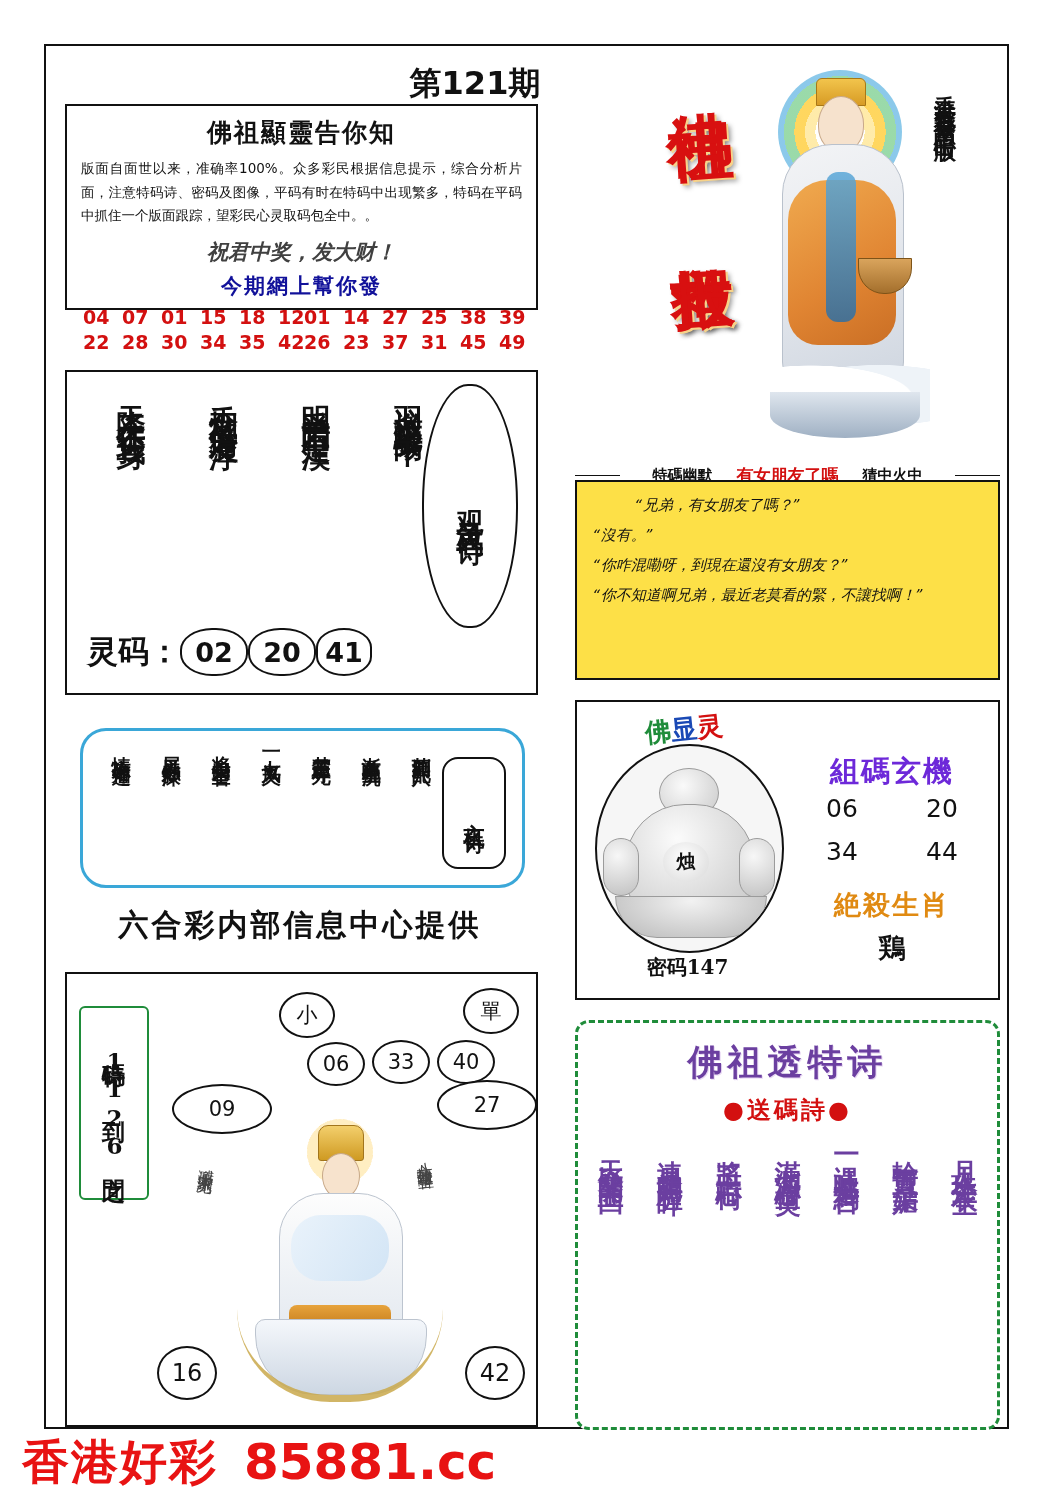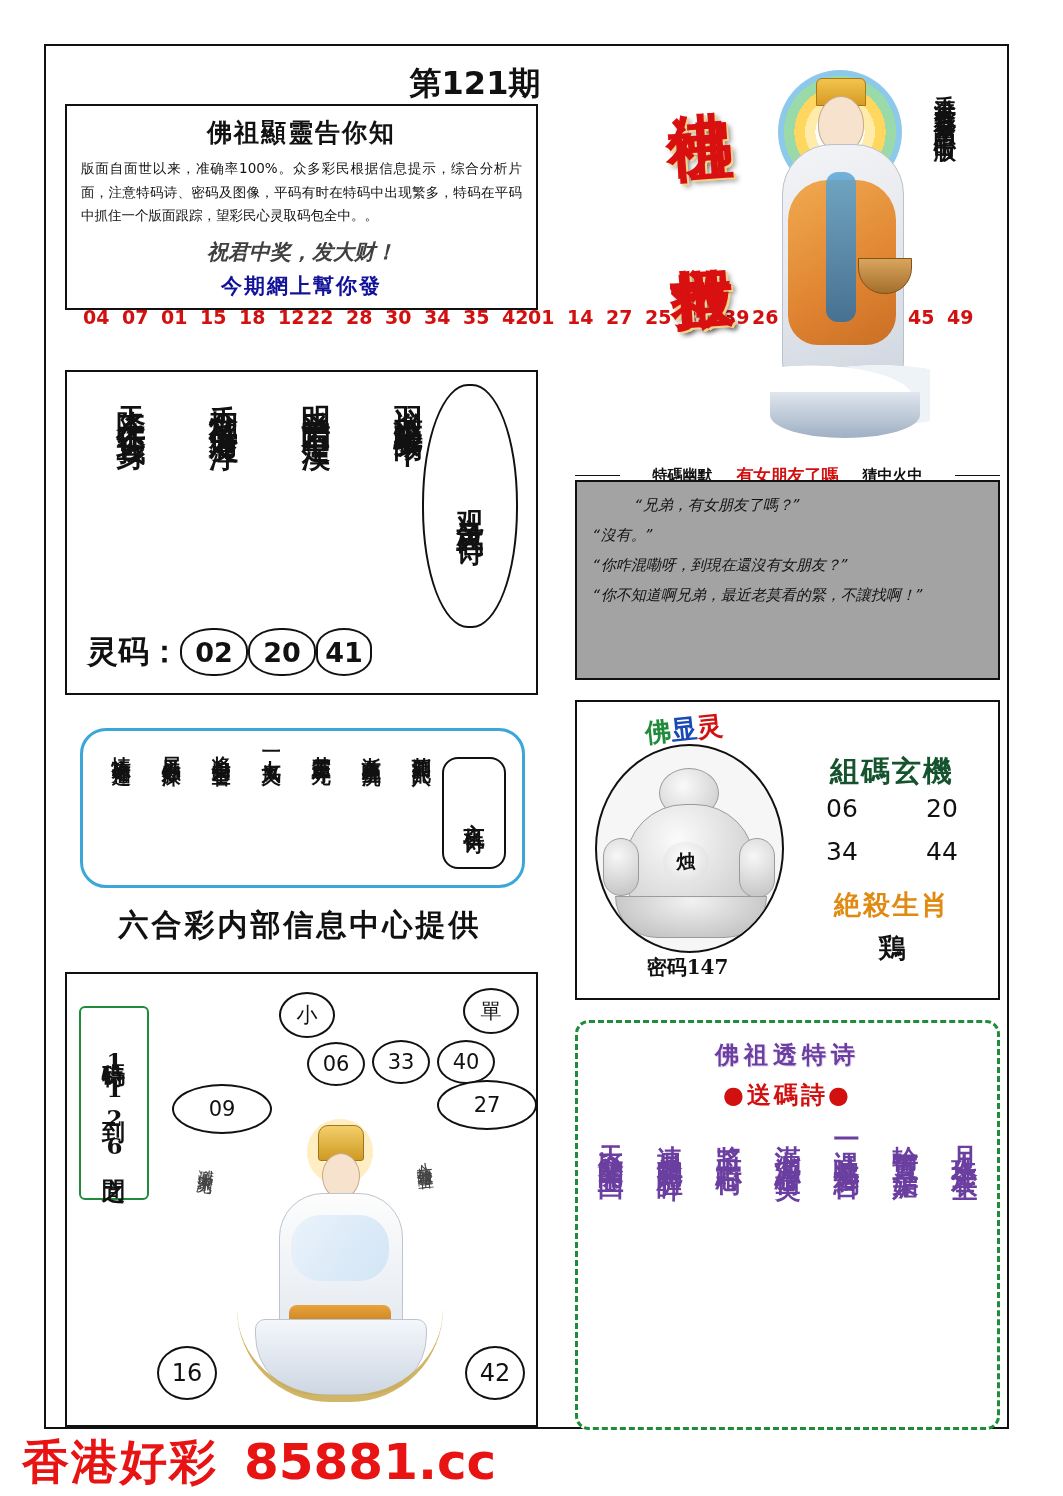--- a/index.html
+++ b/index.html
@@ -39,21 +39,21 @@
     text-align:center;color:#404040;font-size:21px;font-weight:bold;margin-top:10px;
     font-style:italic;
   }
   .announce-sub{
     text-align:center;color:#11119a;font-size:21px;font-weight:bold;margin-top:6px;
     letter-spacing:2px;
   }
   .num-grid{
     margin-top:6px;display:flex;justify-content:space-between;padding:0 16px;
   }
-  .num-col{display:flex;flex-direction:row;gap:3px;}
+  .num-col{display:flex;flex-direction:column;gap:3px;}
   .num-row{display:flex;gap:13px;}
   .num-row span{
     color:#d31010;font-size:19px;font-weight:bold;width:26px;text-align:center;
     font-family:"DejaVu Sans","Liberation Sans",sans-serif;
   }
   
   .deity-top{
     position:absolute;left:560px;top:52px;width:390px;height:400px;
     overflow:hidden;
   }
@@ -162,21 +162,21 @@
   .humor-head{
     position:absolute;left:575px;top:462px;width:425px;height:26px;
     display:flex;align-items:center;justify-content:center;gap:24px;
     font-size:15px;font-weight:bold;
   }
   .humor-head .lbl{color:#111;}
   .humor-head .red{color:#d31010;font-size:17px;}
   .humor-line{position:absolute;top:13px;height:1px;background:#111;}
   .humor-box{
     position:absolute;left:575px;top:480px;width:425px;height:200px;
-    border:2px solid #111;box-sizing:border-box;background:#a3a3a3;
+    border:2px solid #111;box-sizing:border-box;background:#fde047;
     padding:14px 16px;
     font-family:"DejaVu Serif","Liberation Serif",serif;
   }
   .humor-box p{margin:0 0 11px 0;font-size:15px;color:#111;font-style:italic;}
   .humor-box p.indent{padding-left:42px;}
   
   .xuanji{
     position:absolute;left:80px;top:728px;width:445px;height:160px;
     border:3px solid #3aa7d8;border-radius:26px;box-sizing:border-box;background:#fff;
   }
@@ -236,21 +236,21 @@
     background:radial-gradient(circle at 40% 30%,#f7f7f7,#c0c0c0);border:1px solid #9b9b9b;}
   .bd-arm-r{position:absolute;left:142px;top:92px;width:34px;height:58px;border-radius:20px;
     background:radial-gradient(circle at 40% 30%,#f7f7f7,#c0c0c0);border:1px solid #9b9b9b;}
   .mima{
     position:absolute;left:18px;top:252px;width:185px;text-align:center;
     font-size:20px;font-weight:bold;color:#111;
     font-family:"DejaVu Serif","Liberation Serif",serif;
   }
   .zuma-title{
     position:absolute;left:215px;top:50px;width:200px;text-align:center;
-    font-size:29px;font-weight:bold;color:#14532d;letter-spacing:2px;
+    font-size:29px;font-weight:bold;color:#6d28d9;letter-spacing:2px;
     font-family:"DejaVu Serif","Liberation Serif",serif;
   }
   .zuma-nums{
     position:absolute;left:215px;top:92px;width:200px;
   }
   .zuma-nums .r{display:flex;justify-content:space-around;font-size:25px;color:#111;margin-bottom:14px;font-weight:500;}
   .juesha-title{
     position:absolute;left:215px;top:185px;width:200px;text-align:center;
     font-size:27px;font-weight:bold;color:#e08a12;letter-spacing:2px;
     font-family:"DejaVu Serif","Liberation Serif",serif;
@@ -301,21 +301,21 @@
     position:absolute;writing-mode:vertical-rl;text-orientation:upright;
     font-size:16px;color:#444;letter-spacing:2px;
     font-family:"DejaVu Serif","Liberation Serif",serif;
   }
   
   .tese-panel{
     position:absolute;left:575px;top:1020px;width:425px;height:410px;
     border:3px dashed #1f8c3a;border-radius:14px;box-sizing:border-box;background:#fff;
   }
   .tese-title{
-    margin-top:16px;text-align:center;font-size:24px;font-weight:bold;color:#6b3fa0;
+    margin-top:16px;text-align:center;font-size:35px;font-weight:bold;color:#6b3fa0;
     letter-spacing:5px;font-family:"DejaVu Serif","Liberation Serif",serif;
     text-shadow:1px 1px 0 #e8d8f3;
   }
   .tese-sub{
     margin-top:8px;text-align:center;font-size:24px;font-weight:bold;color:#d31010;
     letter-spacing:3px;font-family:"DejaVu Serif","Liberation Serif",serif;
   }
   .tese-cols{
     margin-top:14px;padding:0 16px;height:246px;
     display:flex;flex-direction:row-reverse;justify-content:space-between;

